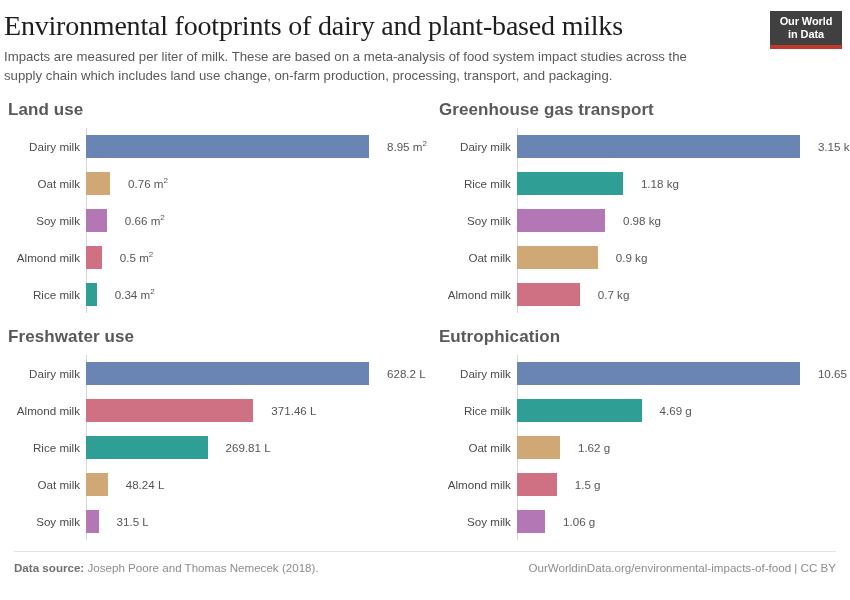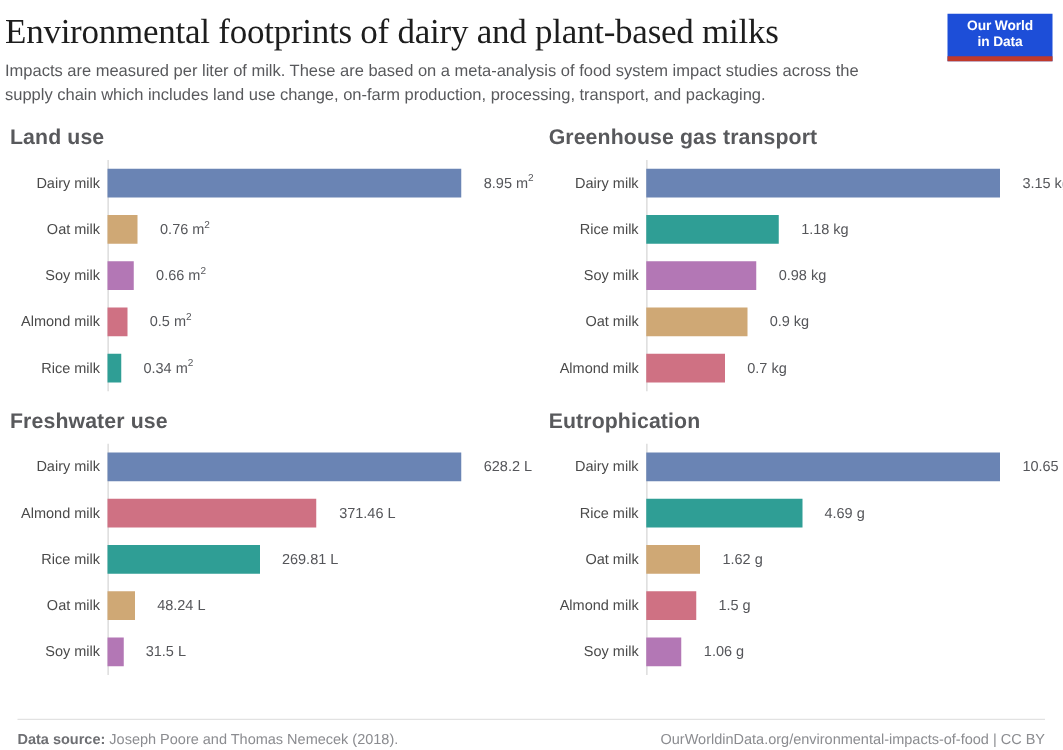--- a/index.html
+++ b/index.html
@@ -42,22 +42,22 @@
     font-weight: 400;
     color: #58595c;
     line-height: 1.42;
     margin: 6px 0 0 0;
     max-width: 700px;
   }
   .owid-logo {
     position: absolute;
     top: 11px;
     right: 4px;
-    width: 84px;
-    background: #1d4ed8;
+    width: 72px;
+    background: #404040;
     border-bottom: 4px solid #c0392b;
     padding: 4px 5px 4px 5px;
     box-sizing: border-box;
     text-align: center;
   }
   .owid-logo .line {
     display: block;
     color: #ffffff;
     font-family: "Liberation Sans", sans-serif;
     font-size: 11px;
@@ -133,21 +133,21 @@
     font-size: 8px;
     vertical-align: super;
     line-height: 0;
   }
 
   
   .footer {
     position: absolute;
     left: 14px;
     right: 14px;
-    bottom: 2px;
+    bottom: 26px;
     border-top: 1px solid #e2e2e2;
     padding-top: 9px;
     display: flex;
     justify-content: space-between;
     align-items: baseline;
     font-size: 11.6px;
     color: #8b8c90;
   }
   .footer .src-label {
     font-weight: 700;

